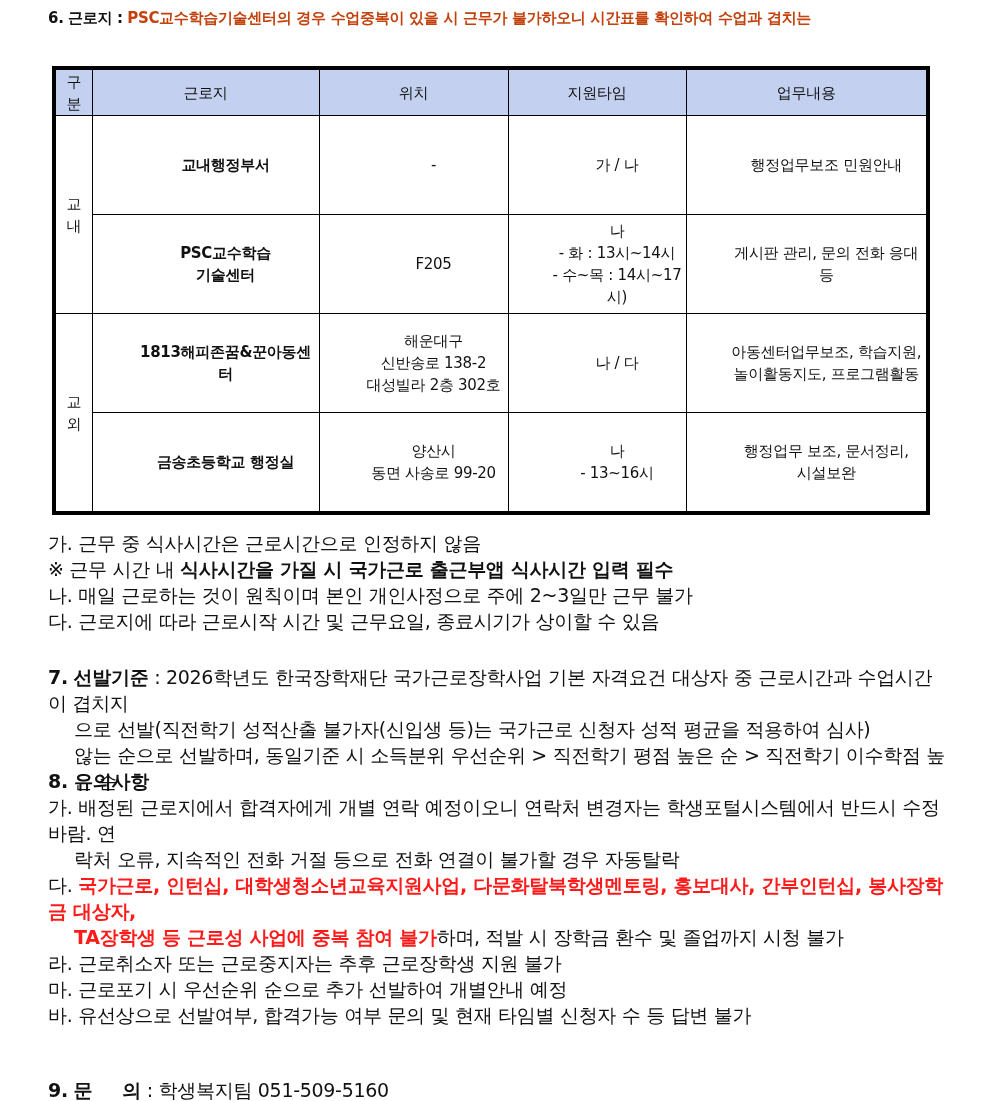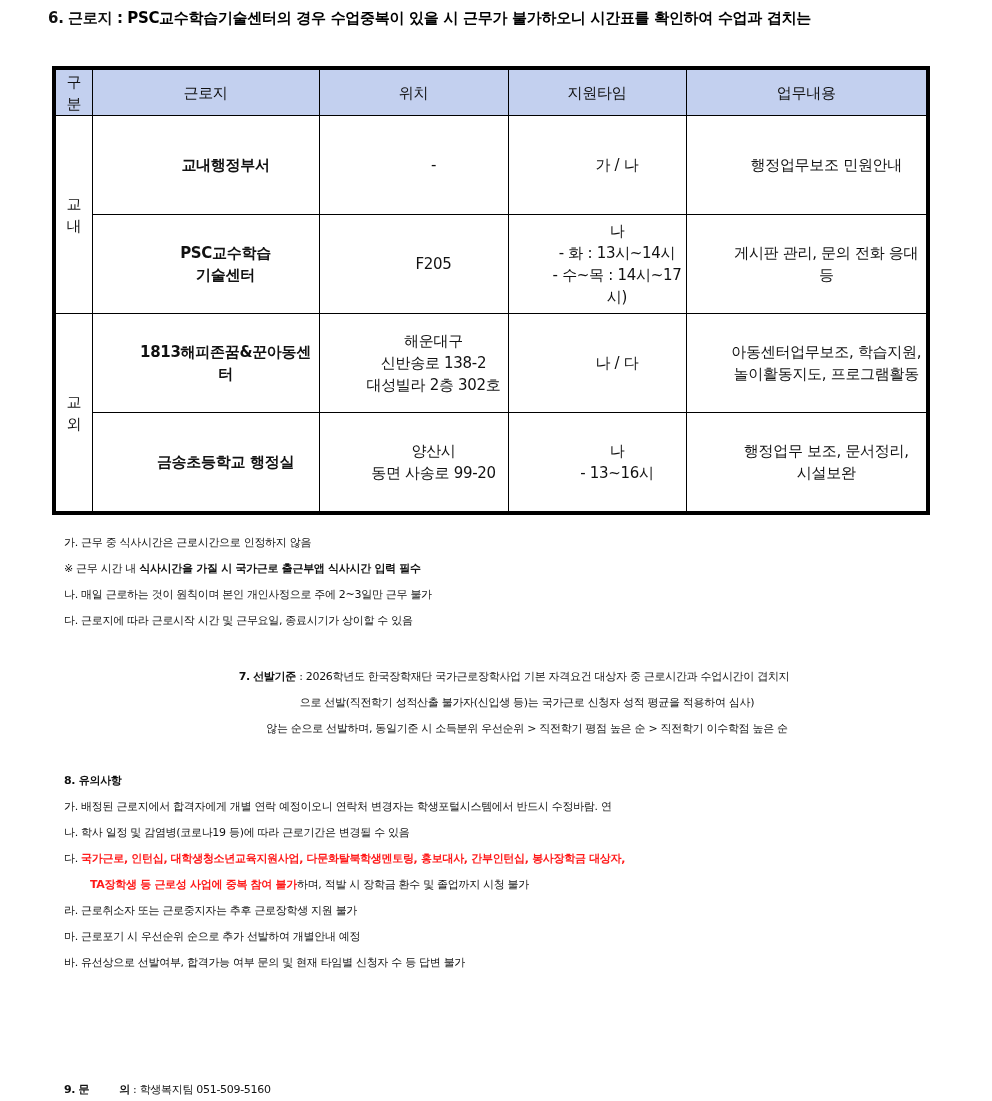--- a/index.html
+++ b/index.html
@@ -7,42 +7,42 @@
       width: 992px; height: 1101px; position: relative; overflow: hidden;
       font-family: "DejaVu Sans", "Liberation Sans", sans-serif;
       color: #111111; font-size: 15px;
     }
     .bold { font-weight: bold; }
     .red { color: #ff1a1a; }
 
     
     #s6-title { position: absolute; left: 48px; top: 4px; font-size: 15px; line-height: 28px; width: 900px; letter-spacing: -0.3px; }
     #s6-title .num { font-weight: bold; }
-    #s6-title .text { color: #000000; font-weight: bold; text-align: center; }
+    #s6-title .text { color: #c2410c; font-weight: bold; text-align: center; }
     #s6-title .l2 { display: block; padding-left: 96px; }
 
     
     table.wp {
       position: absolute; left: 52px; top: 66px; width: 874px;
       border-collapse: collapse; table-layout: fixed;
       border: 4px solid #000;
       font-size: 15px;
     }
     table.wp th, table.wp td {
       border: 1.5px solid #000; text-align: center; vertical-align: middle;
       padding: 0 4px; line-height: 22px; letter-spacing: -0.3px;
     }
     table.wp thead th { background: #c3d0ef; font-weight: normal; height: 45px; }
     table.wp tbody td { height: 98px; padding-left: 44px; }
     table.wp td.cat { padding: 0; }
     table.wp td.place { font-weight: bold; }
     .stack span { display: block; }
     .cat-text { display: inline-block; width: 16px; line-height: 22px; }
 
-    .sec { position: absolute; left: 64px; width: 900px; font-size: 11px; line-height: 26px; letter-spacing: -0.3px; }
+    .sec { position: absolute; left: 48px; width: 900px; font-size: 19px; line-height: 26px; letter-spacing: -0.3px; }
     .indent2 { padding-left: 26px; }
   </style>
 </head>
 <body>
 
 <div id="s6-title">
   <span class="num">6.</span>
   <span class="bold">근로지 :</span>
   <span class="text">PSC교수학습기술센터의 경우 수업중복이 있을 시 근무가 불가하오니 시간표를 확인하여 수업과 겹치는</span>
 </div>
@@ -155,33 +155,33 @@
 
 <div class="sec" style="top:530px;">
   <div>가. 근무 중 식사시간은 근로시간으로 인정하지 않음</div>
   <div>
     <span>※ 근무 시간 내 </span><span class="bold">식사시간을 가질 시 국가근로 출근부앱 식사시간 입력 필수</span>
   </div>
   <div>나. 매일 근로하는 것이 원칙이며 본인 개인사정으로 주에 2~3일만 근무 불가</div>
   <div>다. 근로지에 따라 근로시작 시간 및 근무요일, 종료시기가 상이할 수 있음</div>
 </div>
 
-<div class="sec" style="top:664px;text-align:center;">
+<div class="sec" style="top:664px;">
   <div>
     <span class="bold">7.</span>
     <span class="bold">선발기준</span><span> : 2026학년도 한국장학재단 국가근로장학사업 기본 자격요건 대상자 중 근로시간과 수업시간이 겹치지</span>
   </div>
   <div class="indent2">으로 선발(직전학기 성적산출 불가자(신입생 등)는 국가근로 신청자 성적 평균을 적용하여 심사)</div>
   <div class="indent2">않는 순으로 선발하며, 동일기준 시 소득분위 우선순위 &gt; 직전학기 평점 높은 순 &gt; 직전학기 이수학점 높은 순</div>
 </div>
 
 <div class="sec" style="top:768px;">
   <div class="bold">8. 유의사항</div>
   <div>가. 배정된 근로지에서 합격자에게 개별 연락 예정이오니 연락처 변경자는 학생포털시스템에서 반드시 수정바람. 연</div>
-  <div>나. 학사 일정 및 감염병(코로나19 등)에 따라 근로기간은 변경될 수 있음</div>
+  <div class="indent2">락처 오류, 지속적인 전화 거절 등으로 전화 연결이 불가할 경우 자동탈락</div>
   <div>
     <span>다. </span><span class="red bold">국가근로, 인턴십, 대학생청소년교육지원사업, 다문화탈북학생멘토링, 홍보대사, 간부인턴십, 봉사장학금 대상자,</span>
   </div>
   <div class="indent2">
     <span class="red bold">TA장학생 등 근로성 사업에 중복 참여 불가</span><span>하며, 적발 시 장학금 환수 및 졸업까지 시청 불가</span>
   </div>
   <div>라. 근로취소자 또는 근로중지자는 추후 근로장학생 지원 불가</div>
   <div>마. 근로포기 시 우선순위 순으로 추가 선발하여 개별안내 예정</div>
   <div>바. 유선상으로 선발여부, 합격가능 여부 문의 및 현재 타임별 신청자 수 등 답변 불가</div>
 </div>

